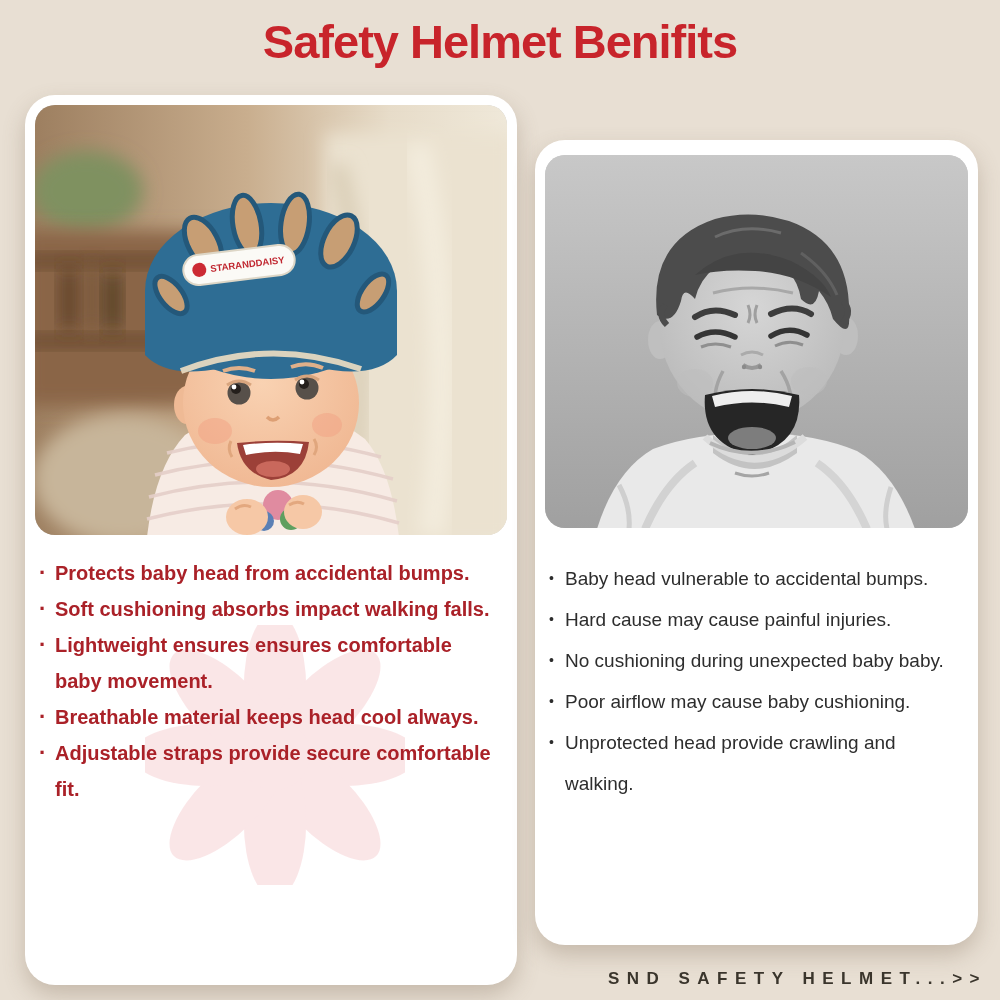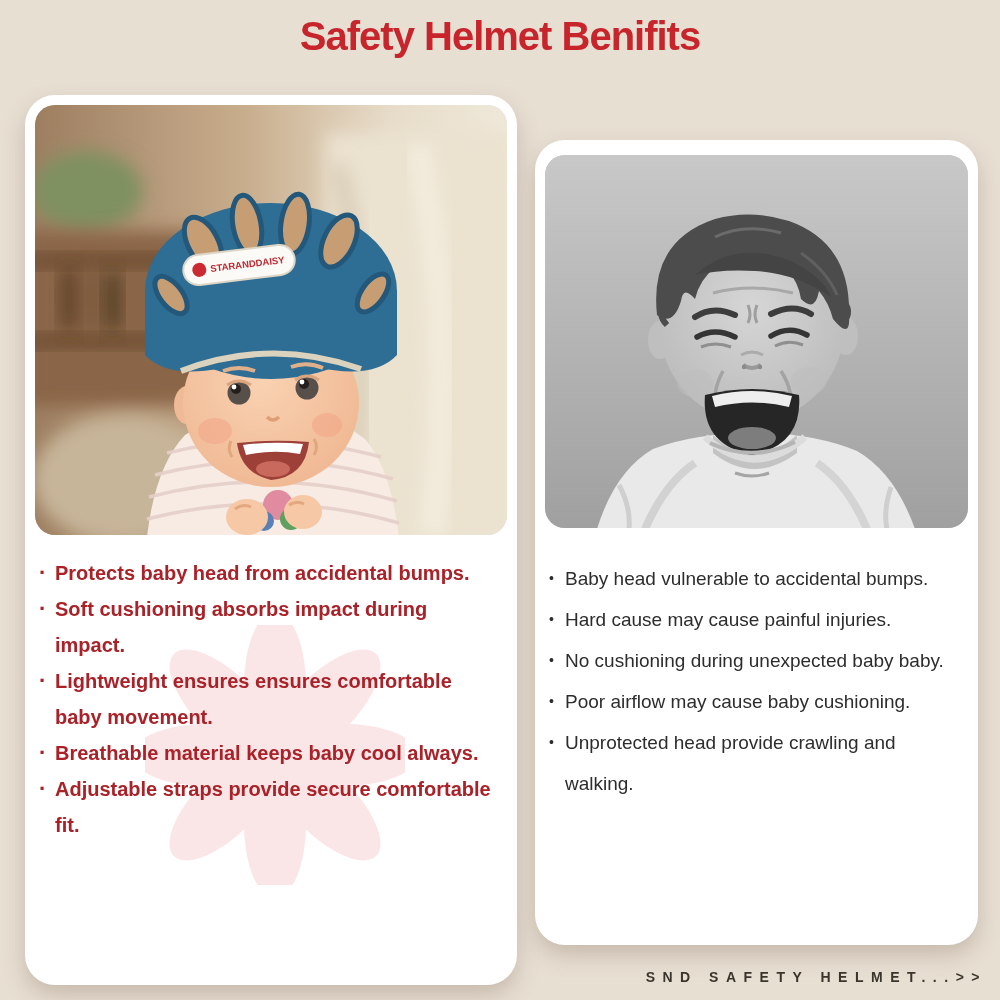--- a/index.html
+++ b/index.html
@@ -7,21 +7,21 @@
     width:1000px; height:1000px;
     background: var(--background, #e8dfd3);
     font-family:"Liberation Sans", sans-serif;
     position:relative; overflow:hidden;
   }
   .stage{ position:absolute; inset:0; width:1000px; height:1000px; }
 
   .title{
     position:absolute; top:14px; left:0; width:1000px; margin:0;
     text-align:center;
-    font-size:40px; font-weight:800; letter-spacing:-1px;
+    font-size:47px; font-weight:800; letter-spacing:-1px;
     color: var(--title-red, #c8242b);
   }
 
   .card{
     position:absolute;
     background: var(--card, #ffffff);
     border-radius:30px;
     box-shadow:0 10px 22px rgba(120,100,80,0.30);
     overflow:hidden;
   }
@@ -55,21 +55,21 @@
   .list-item{ display:flex; align-items:flex-start; }
   .list-item .dot{
     flex:0 0 16px; text-align:left; padding-left:2px;
   }
   .benefits .list-item .dot{ font-size:22px; }
   .drawbacks .list-item .dot{ font-size:14px; }
   .list-item .txt{ flex:1 1 auto; }
 
   .footer{
     position:absolute; top:969px; right:13px;
-    font-size:14px; font-weight:700; letter-spacing:7.5px;
+    font-size:17px; font-weight:700; letter-spacing:7.5px;
     color: var(--footer-text, #3a352c);
     white-space:nowrap;
   }
 </style>
 </head>
 <body>
 
 <div class="stage">
 
   <h1 class="title">Safety Helmet Benifits</h1>
@@ -199,31 +199,31 @@
 
     <div class="list benefits">
 
         <div class="list-item">
           <span class="dot">·</span>
           <span class="txt">Protects baby head from accidental bumps.</span>
         </div>
 
         <div class="list-item">
           <span class="dot">·</span>
-          <span class="txt">Soft cushioning absorbs impact during impact.</span>
+          <span class="txt">Soft cushioning absorbs impact walking falls.</span>
         </div>
 
         <div class="list-item">
           <span class="dot">·</span>
           <span class="txt">Lightweight ensures ensures comfortable baby movement.</span>
         </div>
 
         <div class="list-item">
           <span class="dot">·</span>
-          <span class="txt">Breathable material keeps baby cool always.</span>
+          <span class="txt">Breathable material keeps head cool always.</span>
         </div>
 
         <div class="list-item">
           <span class="dot">·</span>
           <span class="txt">Adjustable straps provide secure comfortable fit.</span>
         </div>
       </div>
   </div>
 
   <div class="card right">

